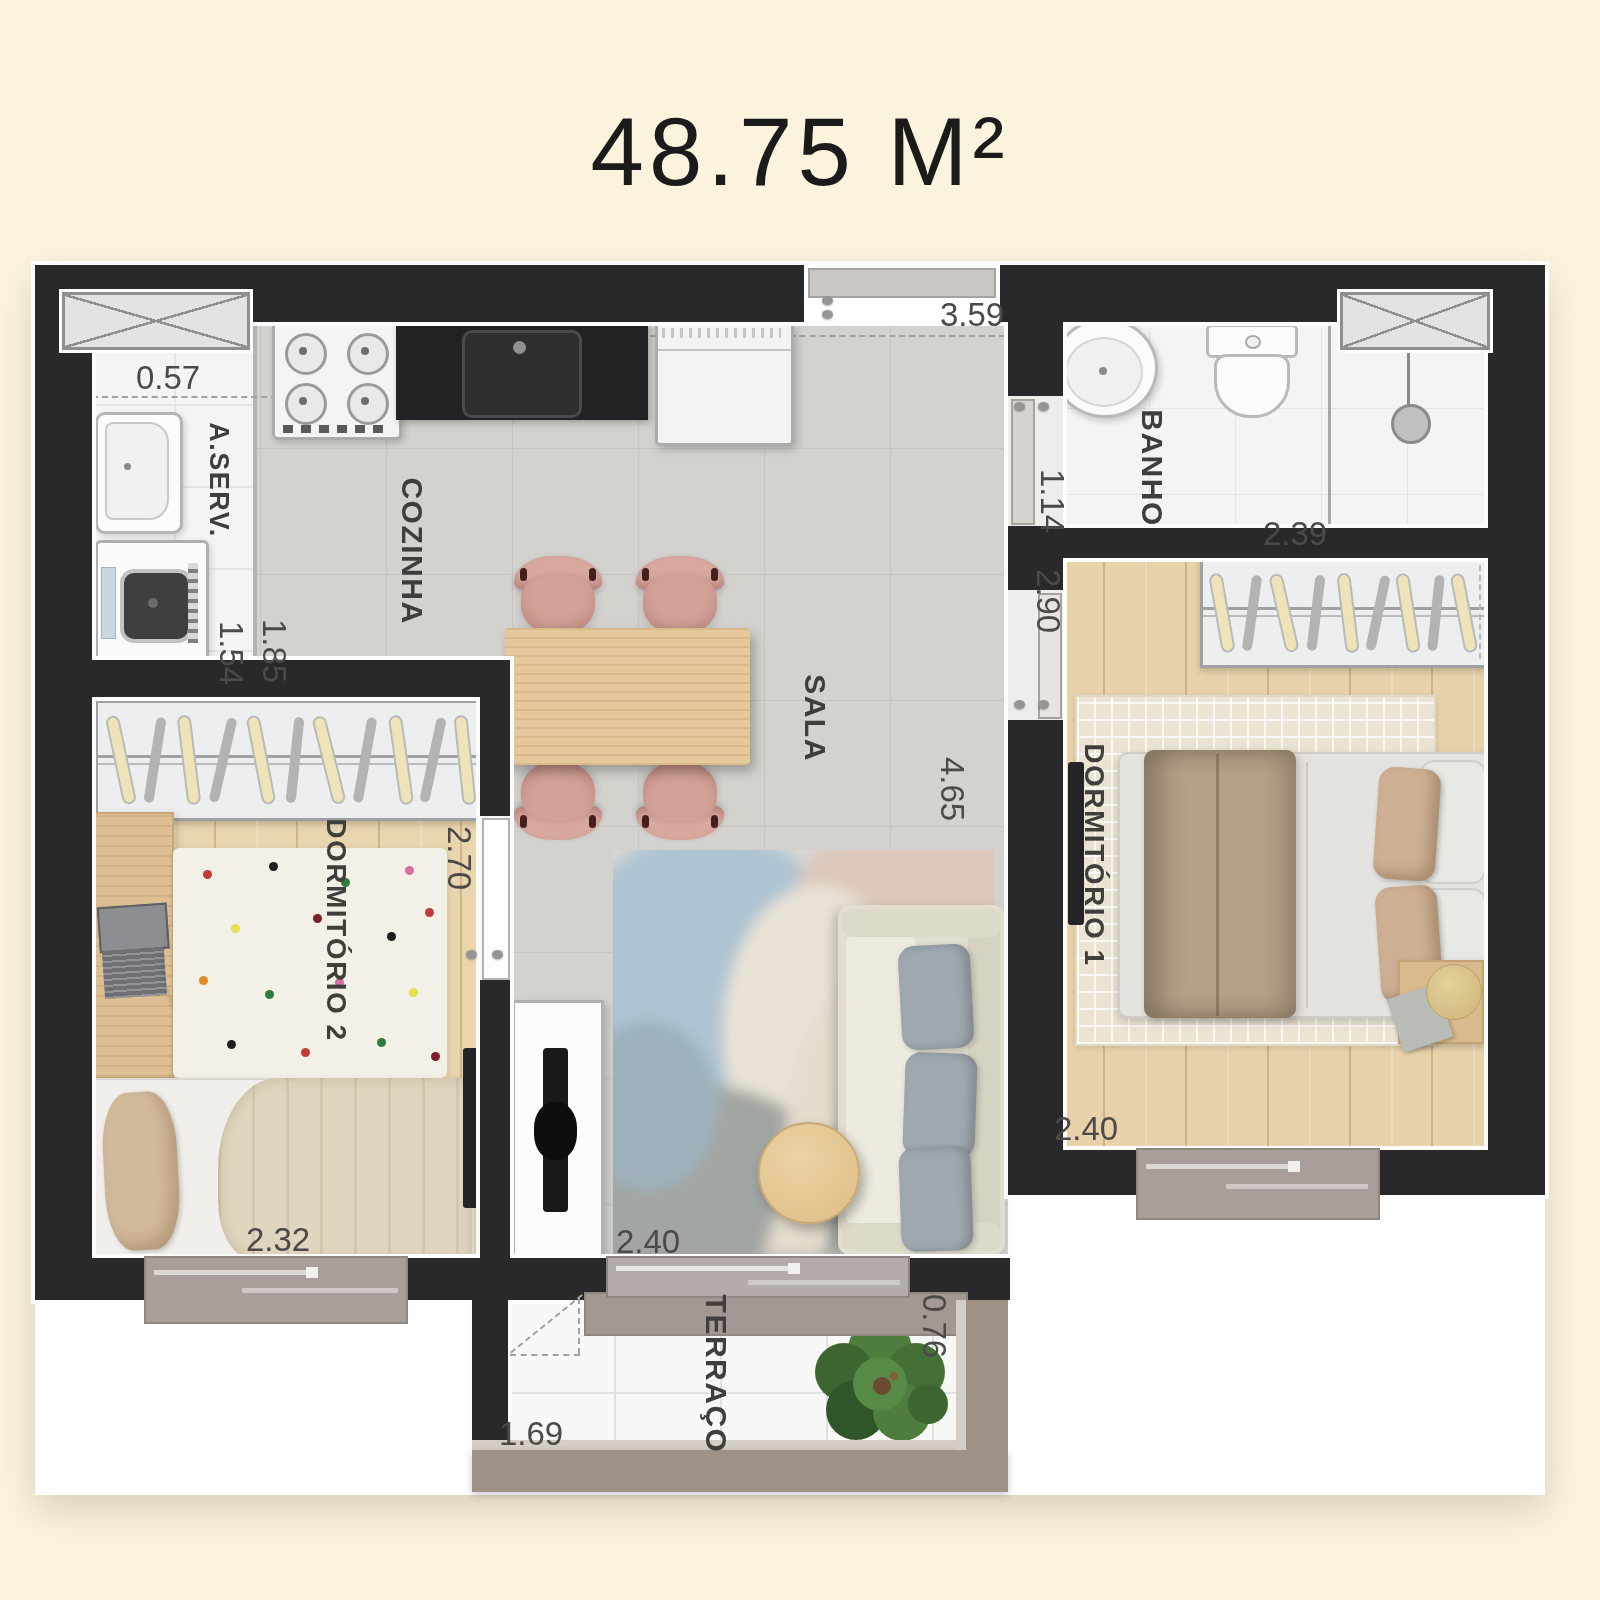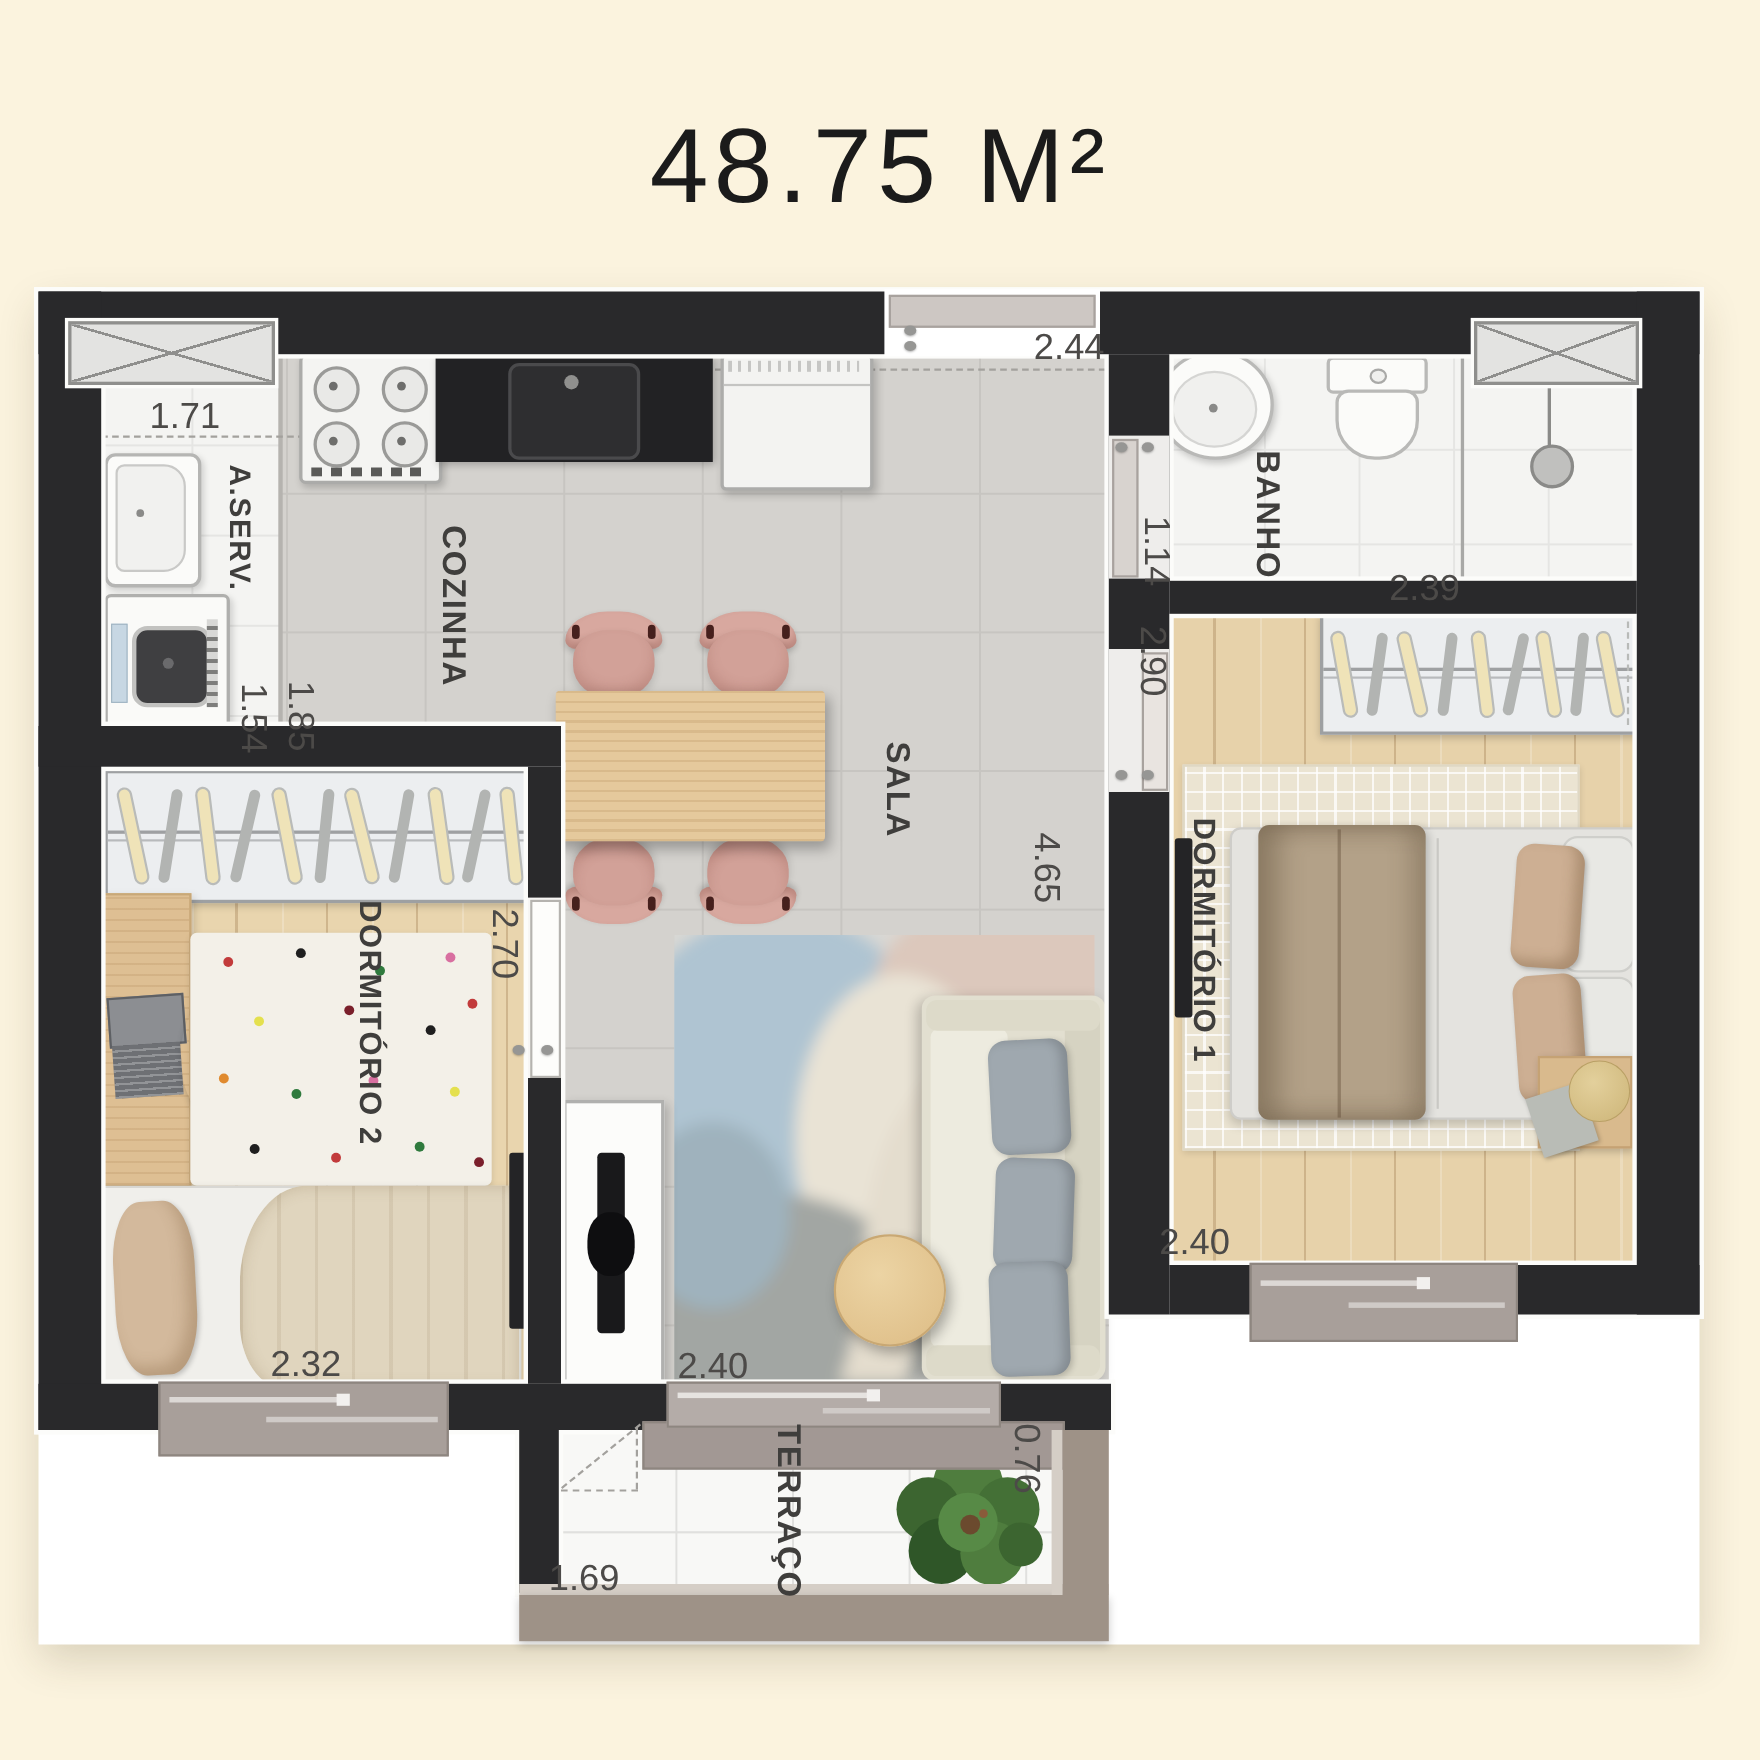--- a/index.html
+++ b/index.html
@@ -358,22 +358,22 @@
 <div class="dashline" style="left:510px;top:1354px;width:70px;"></div>
 
 <div class="rlabel" style="left:218px;top:480px;font-size:27px;">A.SERV.</div>
 <div class="rlabel" style="left:412px;top:551px;font-size:30px;">COZINHA</div>
 <div class="rlabel" style="left:815px;top:718px;font-size:30px;">SALA</div>
 <div class="rlabel" style="left:1152px;top:468px;font-size:30px;">BANHO</div>
 <div class="rlabel" style="left:1094px;top:855px;font-size:28px;">DORMITÓRIO 1</div>
 <div class="rlabel" style="left:336px;top:930px;font-size:28px;">DORMITÓRIO 2</div>
 <div class="rlabel" style="left:716px;top:1374px;font-size:30px;">TERRAÇO</div>
 
-<div class="dim" style="left:168px;top:378px;">1.71</div>
-<div class="dim" style="left:972px;top:315px;">2.44</div>
+<div class="dim" style="left:168px;top:378px;">0.57</div>
+<div class="dim" style="left:972px;top:315px;">3.59</div>
 <div class="dim v" style="left:231px;top:653px;">1.54</div>
 <div class="dim v" style="left:274px;top:651px;">1.85</div>
 <div class="dim v" style="left:1052px;top:501px;">1.14</div>
 <div class="dim" style="left:1295px;top:522px;margin-top:12px;">2.39</div>
 <div class="dim v" style="left:1048px;top:601px;">2.90</div>
 <div class="dim v" style="left:952px;top:789px;">4.65</div>
 <div class="dim v" style="left:459px;top:858px;">2.70</div>
 <div class="dim" style="left:1086px;top:1129px;">2.40</div>
 <div class="dim" style="left:278px;top:1240px;">2.32</div>
 <div class="dim" style="left:648px;top:1242px;">2.40</div>

